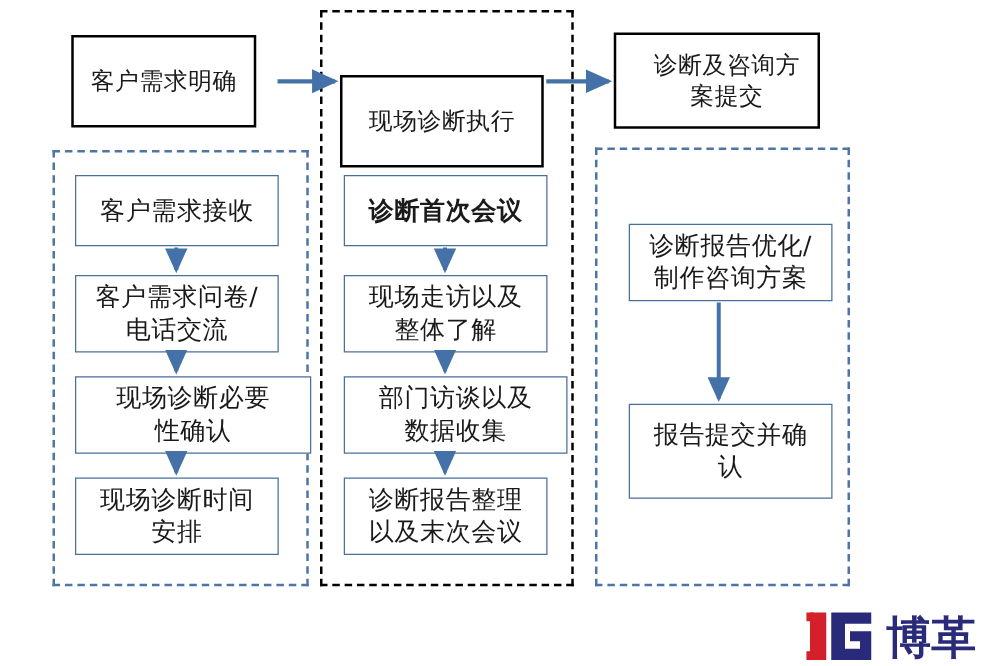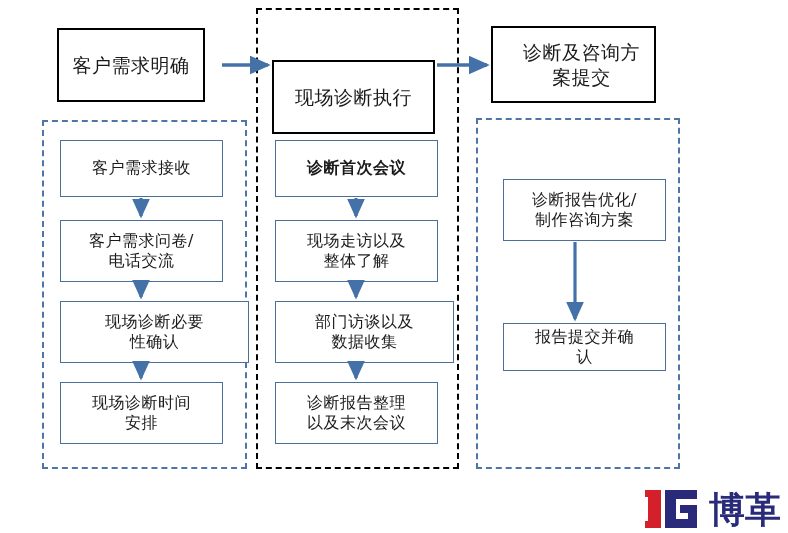--- a/index.html
+++ b/index.html
@@ -43,21 +43,21 @@
     color: #1a1a1a;
     line-height: 1.28;
     letter-spacing: 0.5px;
   }
   .node-top {
     border: 2px solid #000000;
     font-size: 19px;
   }
   .node-sub {
     border: 1.6px solid #4a6f99;
-    font-size: 16px;
+    font-size: 20px;
   }
   .node .label {
     display: block;
     padding: 0 6px;
     white-space: pre-line;
   }
 
   
   #arrows {
     position: absolute;
@@ -137,21 +137,21 @@
   <div class="node node-sub" style="left:275px; top:382px; width:163px; height:62px;">
     <span class="label">诊断报告整理
 以及末次会议</span>
   </div>
 
   <div class="node node-sub" style="left:503px; top:179px; width:163px; height:62px;justify-content:center;">
     <span class="label">诊断报告优化/
 制作咨询方案</span>
   </div>
 
-  <div class="node node-sub" style="left:503px; top:323px; width:163px; height:48px;">
+  <div class="node node-sub" style="left:503px; top:323px; width:163px; height:76px;">
     <span class="label">报告提交并确
 认</span>
   </div>
 
   <svg id="arrows" viewBox="0 0 788 533">
     <defs>
       <marker id="ah" markerWidth="7" markerHeight="7" refX="5.4" refY="3.2" orient="auto" markerUnits="strokeWidth">
         <path d="M0,0.4 L6.2,3.2 L0,6 z" fill="#4472a8"></path>
       </marker>
     </defs>

